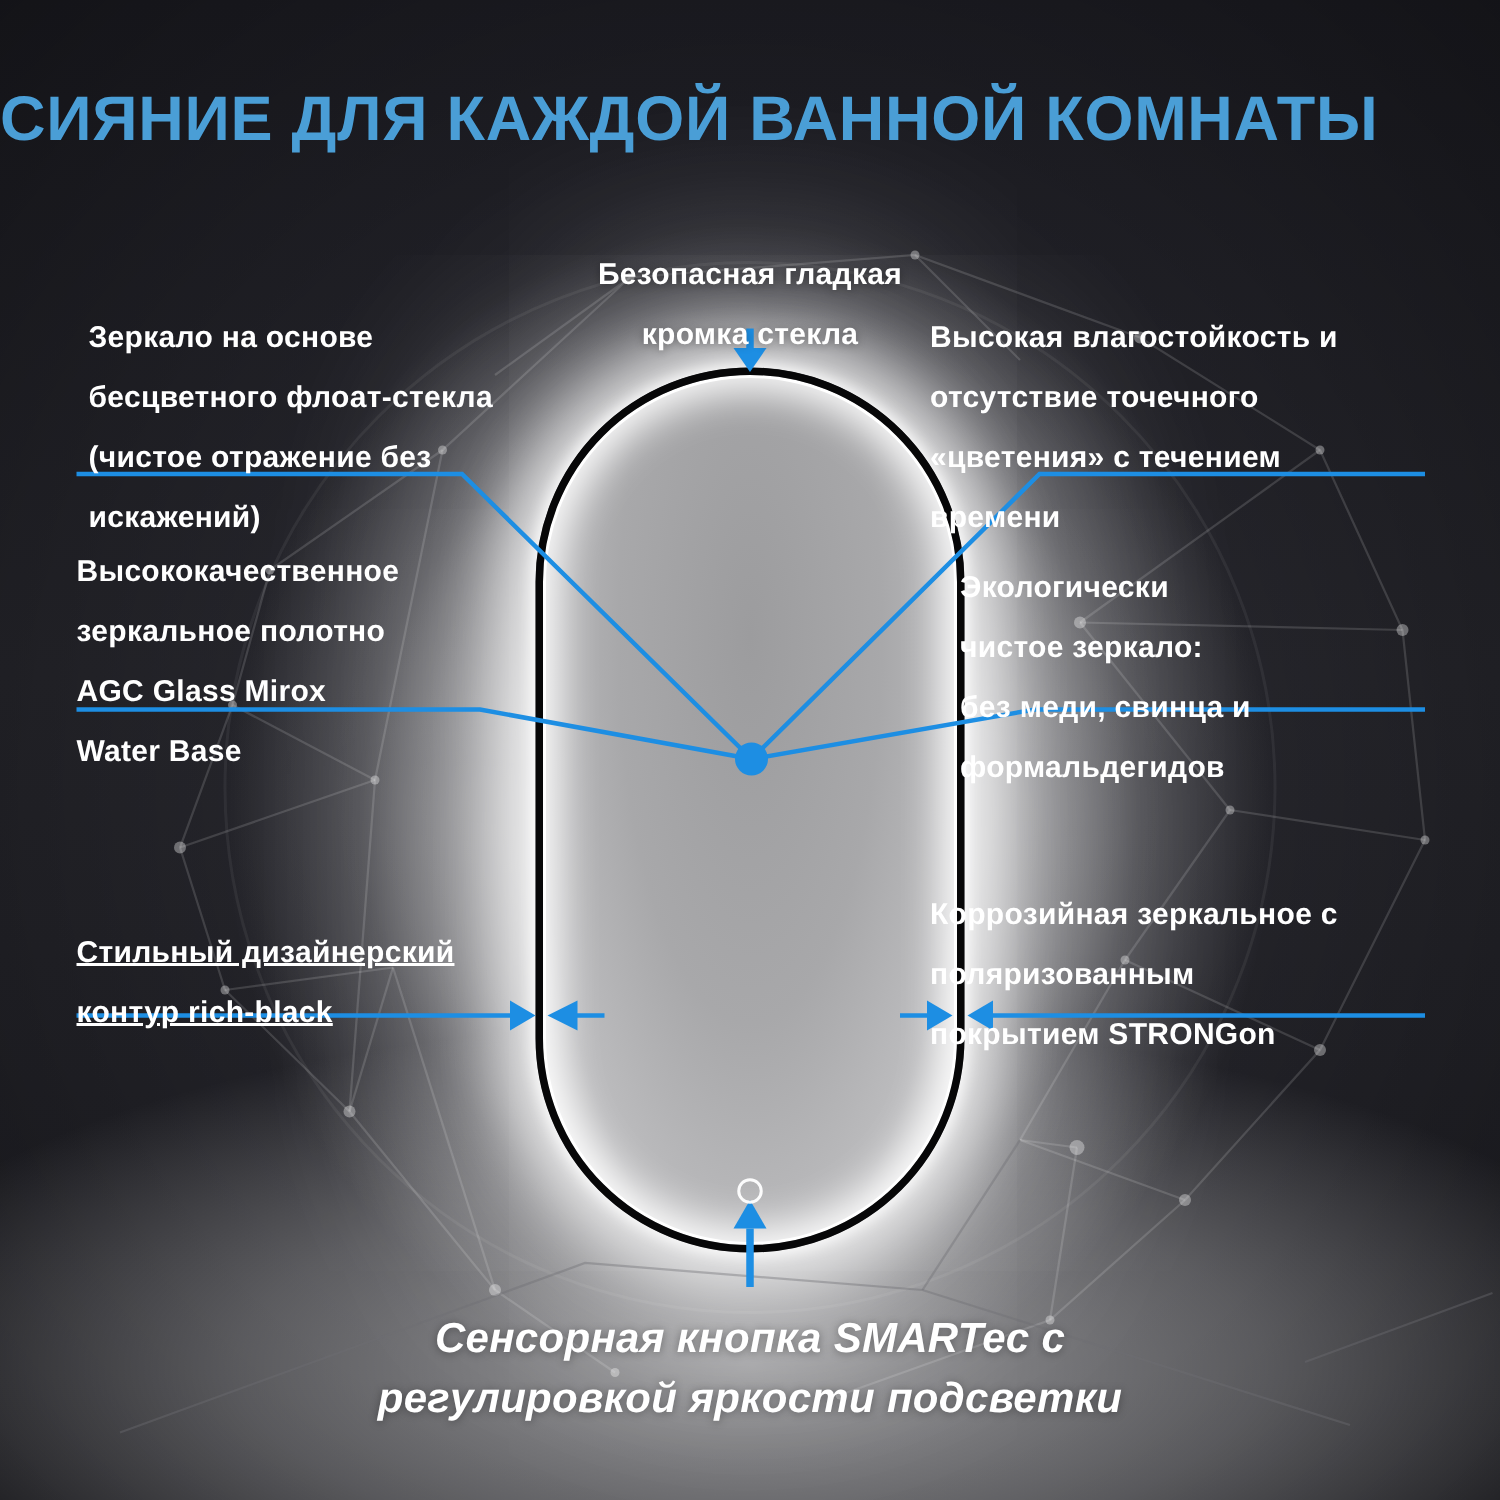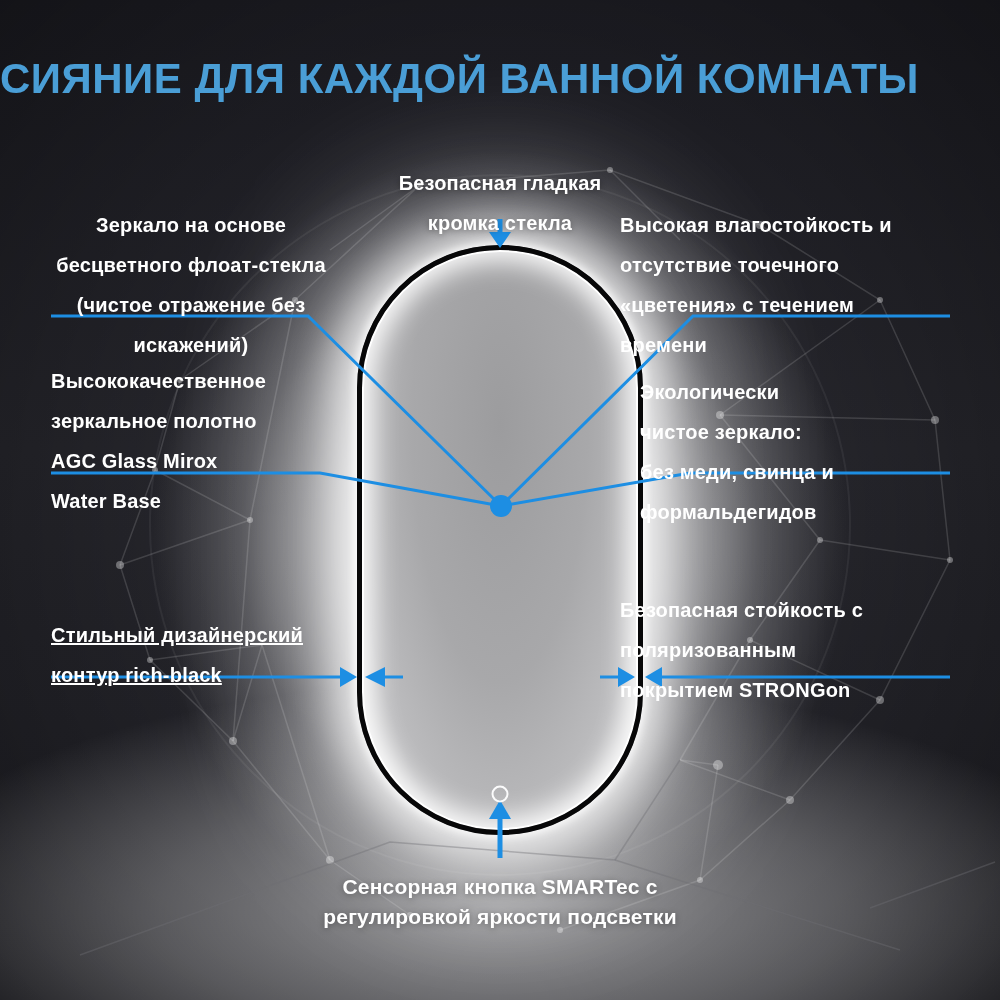--- a/index.html
+++ b/index.html
@@ -137,21 +137,21 @@
   </g>
   <circle cx="501" cy="506" r="11" fill="#1d8ee3"></circle>
   <circle cx="500" cy="794" r="7.5" fill="none" stroke="#ffffff" stroke-width="2" opacity="0.95"></circle>
 </svg>
 
 <div class="title">СИЯНИЕ ДЛЯ КАЖДОЙ ВАННОЙ КОМНАТЫ</div>
 
 <div class="callout ta-c shadowed" style="top:163px;">Безопасная гладкая
 кромка стекла</div>
 
-<div class="callout" style="top:205px;left:36px;width:310px;text-align:center;">Зеркало на основе
+<div class="callout" style="top:205px;left:59px;width:310px;">Зеркало на основе
 бесцветного флоат-стекла
 (чистое отражение без
 искажений)</div>
 
 <div class="callout ta-r" style="top:205px;right:50px;width:330px;">Высокая влагостойкость и
 отсутствие точечного
 «цветения» с течением
 времени</div>
 
 <div class="callout" style="top:361px;left:51px;width:310px;">Высококачественное
@@ -160,18 +160,18 @@
 Water Base</div>
 
 <div class="callout ta-r" style="top:372px;right:50px;width:310px;">Экологически
 чистое зеркало:
 без меди, свинца и
 формальдегидов</div>
 
 <div class="callout" style="top:615px;left:51px;width:320px;text-decoration:underline;">Стильный дизайнерский
 контур rich-black</div>
 
-<div class="callout ta-r" style="top:590px;right:50px;width:330px;">Безопасная стойкость с
+<div class="callout ta-r" style="top:590px;right:50px;width:330px;">Коррозийная зеркальное с
 поляризованным
 покрытием STRONGon</div>
 
-<div class="callout ta-c shadowed" style="top:872px;font-size:21px;line-height:30px;">Сенсорная кнопка SMARTec с
+<div class="callout ta-c shadowed" style="top:872px;font-size:28px;line-height:40px;font-style:italic;">Сенсорная кнопка SMARTec с
 регулировкой яркости подсветки</div>
 
 </body></html>

